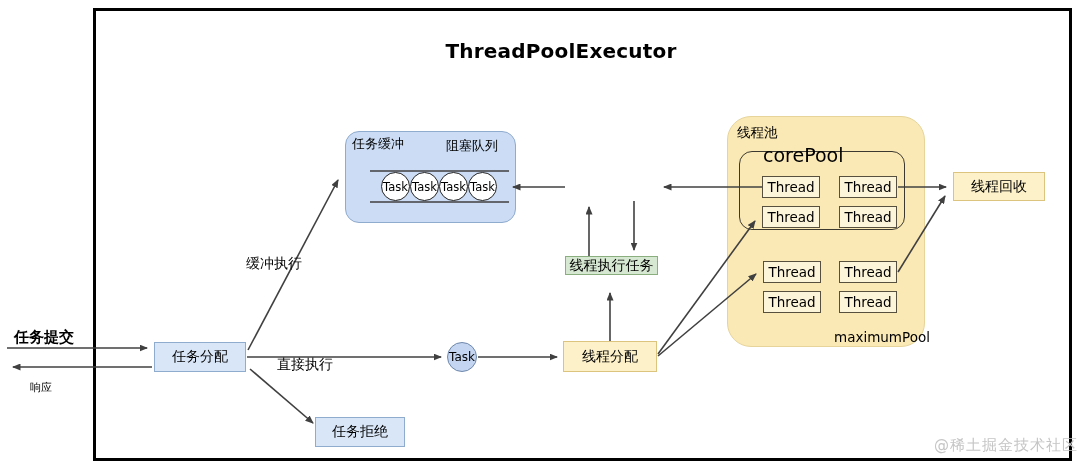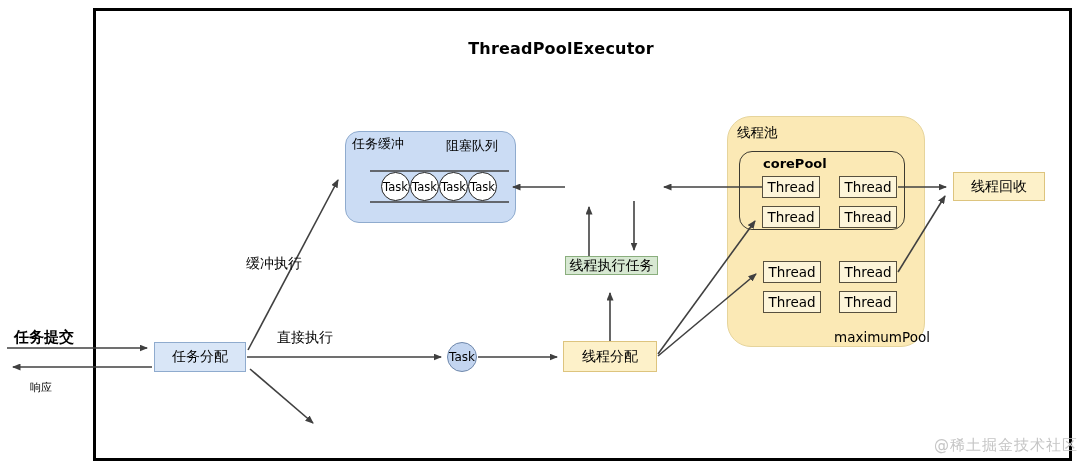--- a/index.html
+++ b/index.html
@@ -7,39 +7,39 @@
     position:relative; width:1085px; height:476px; background:#ffffff;
     font-family:"DejaVu Sans","Liberation Sans",sans-serif; color:#000;
     overflow:hidden;
   }
   #frame {
     position:absolute; left:93px; top:8px; width:979px; height:453px;
     border:3px solid #000; box-sizing:border-box; background:#fff; z-index:0;
   }
   #title {
     position:absolute; left:393px; top:39px; width:336px; text-align:center;
-    font-size:16px; font-weight:bold; z-index:3; letter-spacing:0.2px;
+    font-size:20px; font-weight:bold; z-index:3; letter-spacing:0.2px;
   }
   .lbl { position:absolute; z-index:3; font-size:14px; white-space:nowrap; }
   .box {
     position:absolute; z-index:3; box-sizing:border-box;
     display:flex; align-items:center; justify-content:center;
     font-size:14px; white-space:nowrap;
   }
   .blue   { background:#d9e6f7; border:1px solid #8fabce; }
   .green  { background:#d7e8d2; border:1px solid #8aae7d; }
   .ybox   { background:#fdf1c9; border:1.5px solid #ddc47e; }
 
   
   #task-submit-label { left:14px; top:328px; font-size:15px; font-weight:700; }
   #response-label    { left:30px; top:380px; font-size:11px; font-weight:400; }
   #task-dispatch { left:154px; top:342px; width:92px; height:30px; }
   #task-reject   { left:315px; top:417px; width:90px; height:30px; }
   #buffer-exec-label { left:246px; top:255px; }
-  #direct-exec-label { left:277px; top:329px; }
+  #direct-exec-label { left:277px; top:356px; }
 
   
   #task-buffer {
     position:absolute; left:345px; top:131px; width:171px; height:92px;
     background:#cbdcf4; border:1px solid #8fabce; border-radius:14px;
     box-sizing:border-box; z-index:1;
   }
   #task-buffer-label { left:352px; top:135px; font-size:13px; }
   #blocking-queue-label { left:446px; top:137px; font-size:13px; }
   .qtask {
@@ -68,21 +68,21 @@
     position:absolute; left:727px; top:116px; width:198px; height:231px;
     background:#fbe9b5; border:1px solid #e6d49b; border-radius:24px;
     box-sizing:border-box; z-index:1;
   }
   #thread-pool-label { left:737px; top:124px; font-size:13.5px; }
   #core-pool {
     position:absolute; left:739px; top:151px; width:166px; height:79px;
     border:1.5px solid #3c3a30; border-radius:13px; box-sizing:border-box;
     z-index:2; background:transparent;
   }
-  #core-pool-label { left:763px; top:156px; font-size:13px;font-weight:bold; }
+  #core-pool-label { left:763px; top:144px; font-size:19px; }
   #maximum-pool-label { left:834px; top:329px; font-size:13.5px; }
   .thread {
     position:absolute; z-index:3; width:58px; height:22px;
     background:#fdf5d9; border:1.5px solid #57503e; border-radius:0;
     box-sizing:border-box; display:flex; align-items:center; justify-content:center;
     font-size:13.5px;
   }
   #thread-0 { left:762px; top:176px; }
   #thread-1 { left:839px; top:176px; }
   #thread-2 { left:762px; top:206px; }
@@ -155,20 +155,21 @@
   </svg>
 
   <div id="qtask-0" class="qtask">Task</div>
   <div id="qtask-1" class="qtask">Task</div>
   <div id="qtask-2" class="qtask">Task</div>
   <div id="qtask-3" class="qtask">Task</div>
 
   <div id="task-dispatch" class="box blue">任务分配</div>
   <div id="buffer-exec-label" class="lbl">缓冲执行</div>
   <div id="direct-exec-label" class="lbl">直接执行</div>
+  <div id="task-reject" class="box blue">任务拒绝</div>
   <div id="mid-task-circle">Task</div>
   <div id="thread-exec" class="box green">线程执行任务</div>
   <div id="thread-dispatch" class="box ybox">线程分配</div>
 
   <div id="thread-pool"></div>
   <div id="thread-pool-label" class="lbl">线程池</div>
   <div id="core-pool"></div>
   <div id="core-pool-label" class="lbl">corePool</div>
   <div id="maximum-pool-label" class="lbl">maximumPool</div>
 

